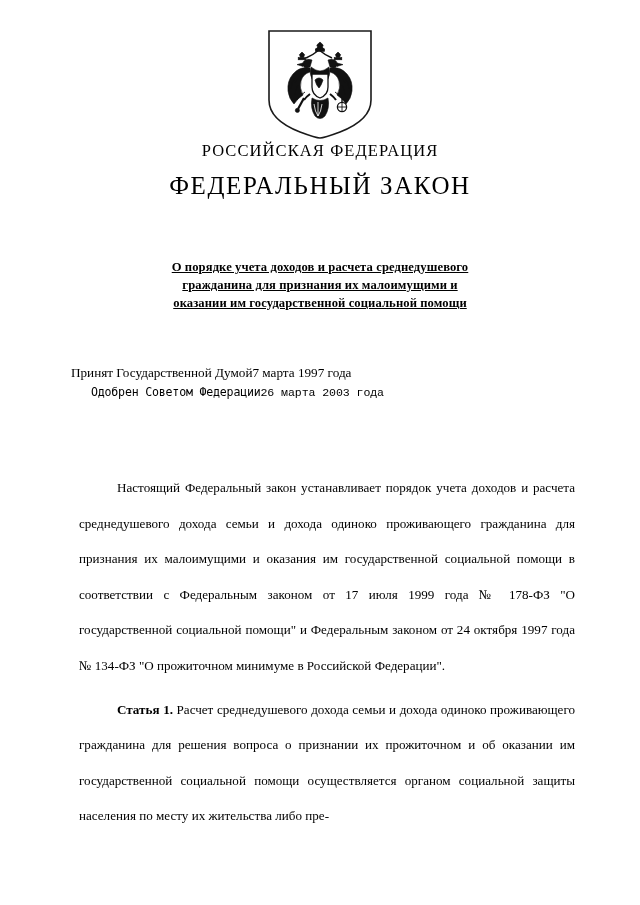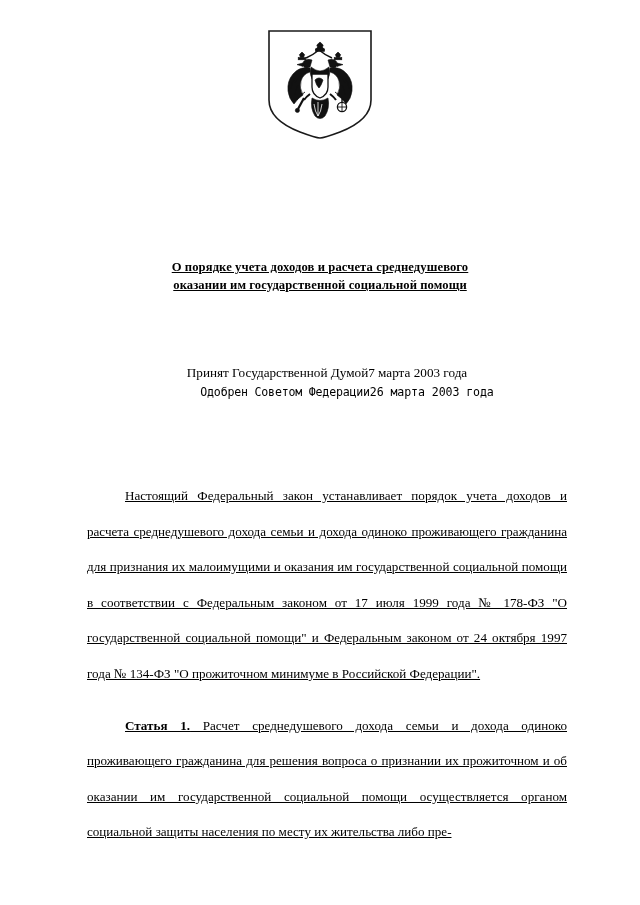--- a/index.html
+++ b/index.html
@@ -76,55 +76,54 @@
 
   
   .adopt {
     position: absolute;
     left: 71px;
     width: 512px;
     font-size: 13px;
   }
   .adopt-row {
     display: flex;
-    justify-content: center;
+    justify-content: flex-start;
     align-items: baseline;
     white-space: nowrap;
   }
   .adopt-duma {
     top: 364px;
     font-family: "Liberation Serif", "DejaVu Serif", serif;
     font-size: 13.2px;
     line-height: 17px;
   }
   .adopt-sf {
     top: 384px;
     font-family: "DejaVu Sans Mono", "Liberation Mono", monospace;
     font-size: 11.6px;
     line-height: 17px;
     letter-spacing: -0.2px;
     margin-left: 20px;
   }
-  .adopt-sf .adopt-date { letter-spacing: -0.1px; }
+  .adopt-sf .adopt-date { letter-spacing: -0.1px; font-family: Liberation Mono, monospace; }
 
   
   .body-text {
     position: absolute;
     left: 71px;
     top: 462px;
     width: 512px;
     font-size: 13.1px;
     line-height: 35.6px;
     text-align: justify;
     text-justify: inter-word;
   }
   .body-text p {
-    margin: 16px;
+    margin: 8px;
     text-indent: 38px;
-    text-decoration: underline;
   }
   .body-text p + p { margin-top: 0; }
   .art-label { font-weight: bold; }
 </style>
 </head>
 <body>
 
 <div class="page">
 
   <div class="emblem-wrap">
@@ -183,30 +182,35 @@
 
         <path d="M50 70 q8 5 16 0 q2 10 -3 18 q-5 5 -10 0 q-5 -8 -3 -18 z"></path>
         <path d="M56 74 v14 M52 76 q1 8 4 12 M60 76 q-1 8 -4 12" fill="none" stroke-width="0.8" stroke="#ffffff"></path>
 
         <path d="M48 66 q-4 3 -6 6" fill="none" stroke-width="2"></path>
         <path d="M68 66 q4 3 6 6" fill="none" stroke-width="2"></path>
       </g>
     </svg>
   </div>
 
+  <div class="title-block">
+    <div class="title-country">РОССИЙСКАЯ ФЕДЕРАЦИЯ</div>
+    <div class="title-main">ФЕДЕРАЛЬНЫЙ ЗАКОН</div>
+  </div>
 
   <div class="subtitle">
     <div>О порядке учета доходов и расчета среднедушевого</div>
+    <div>гражданина для признания их малоимущими и</div>
     <div>оказании им государственной социальной помощи</div>
   </div>
 
   <div class="adopt adopt-duma">
     <div class="adopt-row">
       <span>Принят Государственной Думой</span>
-      <span class="adopt-date">7 марта 2003 года</span>
+      <span class="adopt-date">7 марта 1997 года</span>
     </div>
   </div>
   <div class="adopt adopt-sf">
     <div class="adopt-row">
       <span>Одобрен Советом Федерации</span>
       <span class="adopt-date">26 марта 2003 года</span>
     </div>
   </div>
 
   <div class="body-text">

